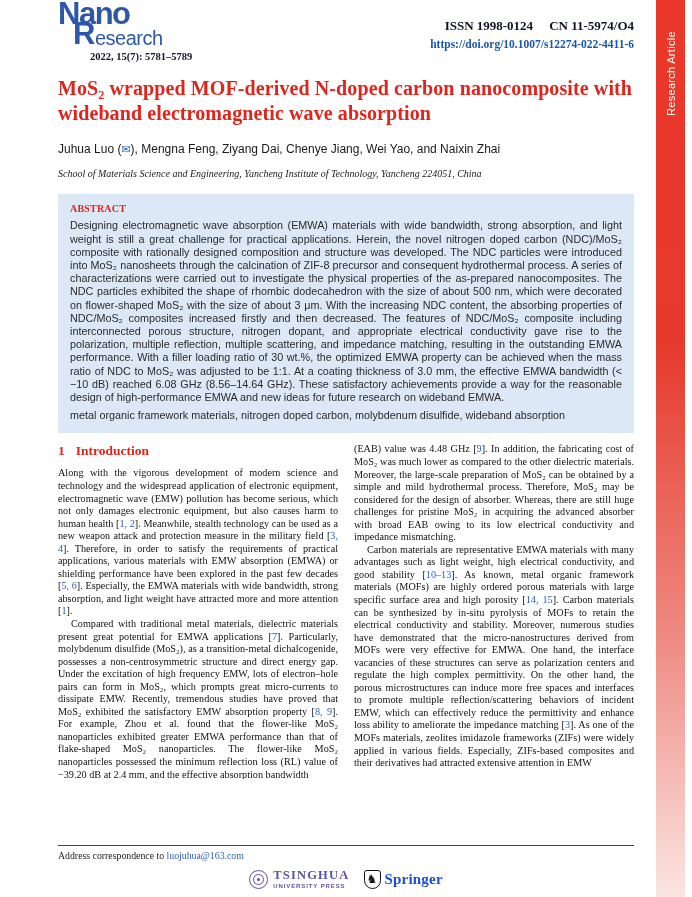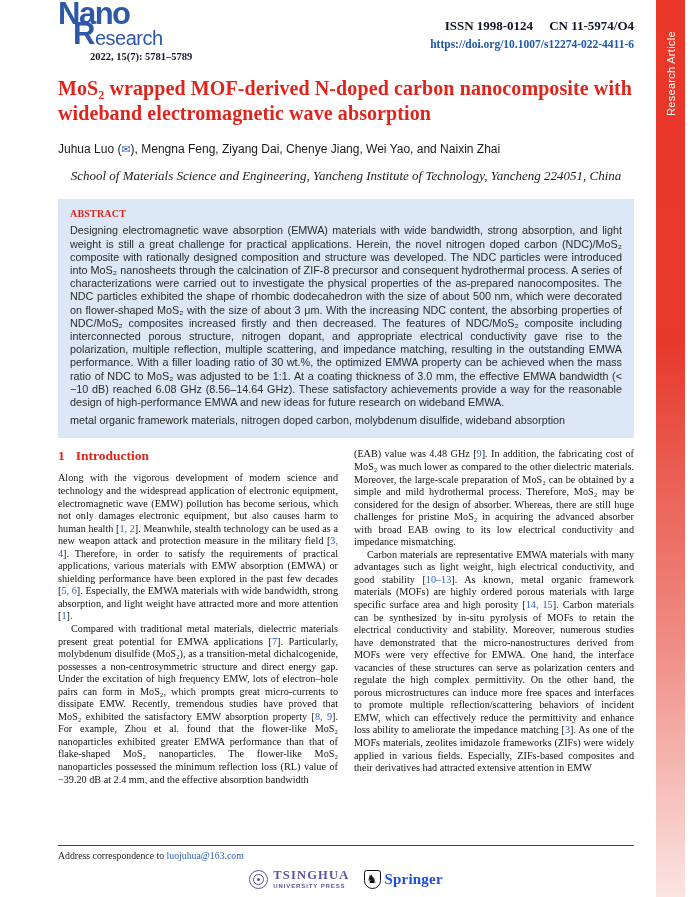--- a/index.html
+++ b/index.html
@@ -53,21 +53,21 @@
   
   .title {
     margin-top: 12px; color: #e0241b; font-weight: bold;
     font-size: 20px; line-height: 1.26; letter-spacing: 0.1px;
   }
   .authors {
     margin-top: 16px; font-family: "Liberation Sans", "DejaVu Sans", sans-serif;
     font-size: 12px; color: #1a1a1a;
   }
   .authors .envelope { color: #2a5db8; font-size: 11px; }
-  .affiliation { margin-top: 12px; font-style: italic; font-size: 13px; color: #1a1a1a; text-align: center; }
+  .affiliation { margin-top: 12px; font-style: italic; font-size: 10px; color: #1a1a1a; }
   .copyright { margin-top: 14px; font-size: 10.3px; color: #1a1a1a; }
   .dates { margin-top: 3px; font-size: 10.3px; color: #1a1a1a; }
   .dates b { font-weight: bold; }
 
   
   .abstract-box {
     margin-top: 15px; background: #dce8f6; padding: 9px 12px 11px 12px;
   }
   .box-heading { color: #e0241b; font-weight: bold; font-size: 10px; letter-spacing: 0.2px; }
   .abstract-text, .keywords-text {

